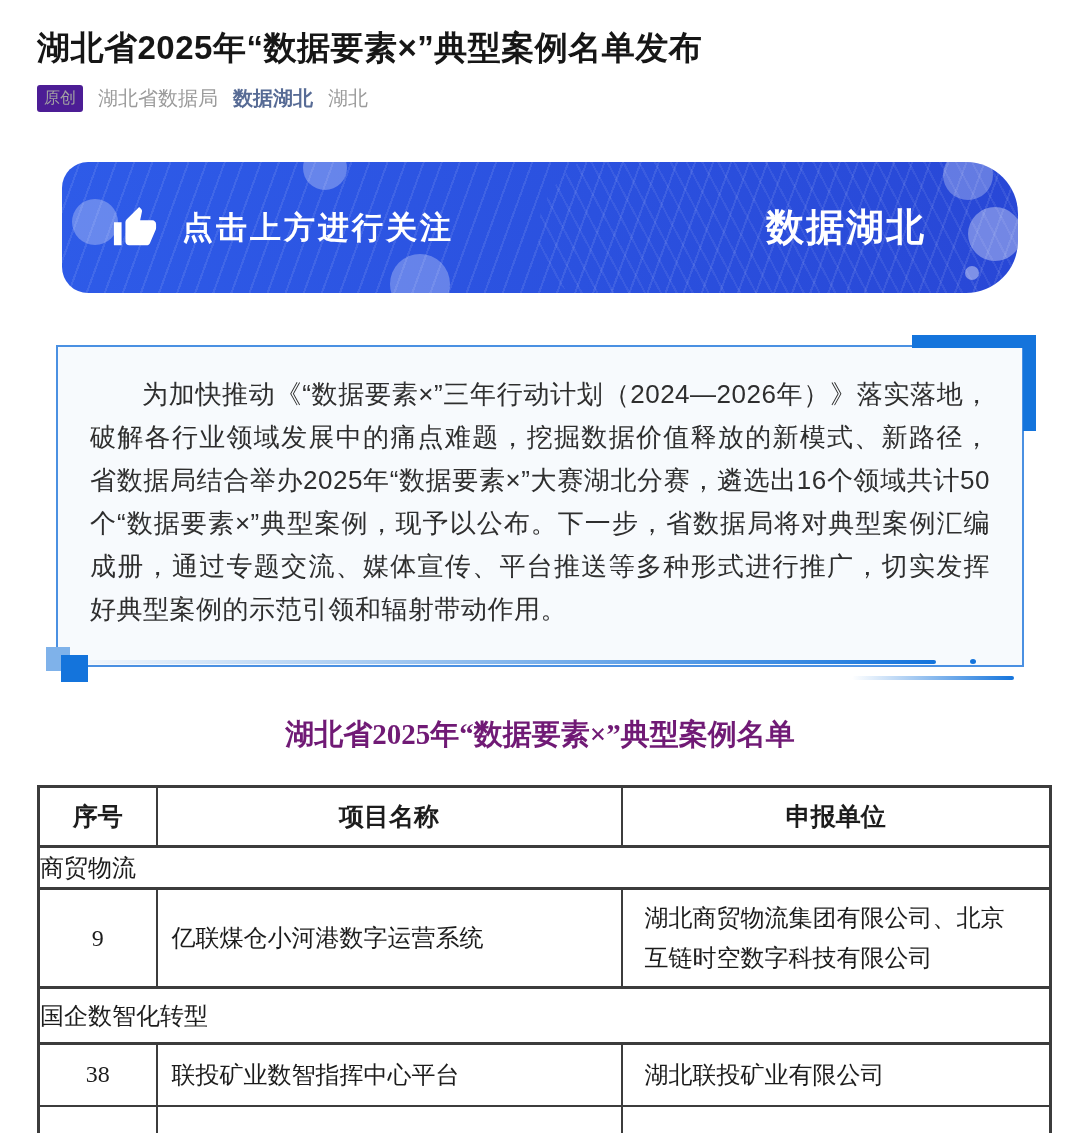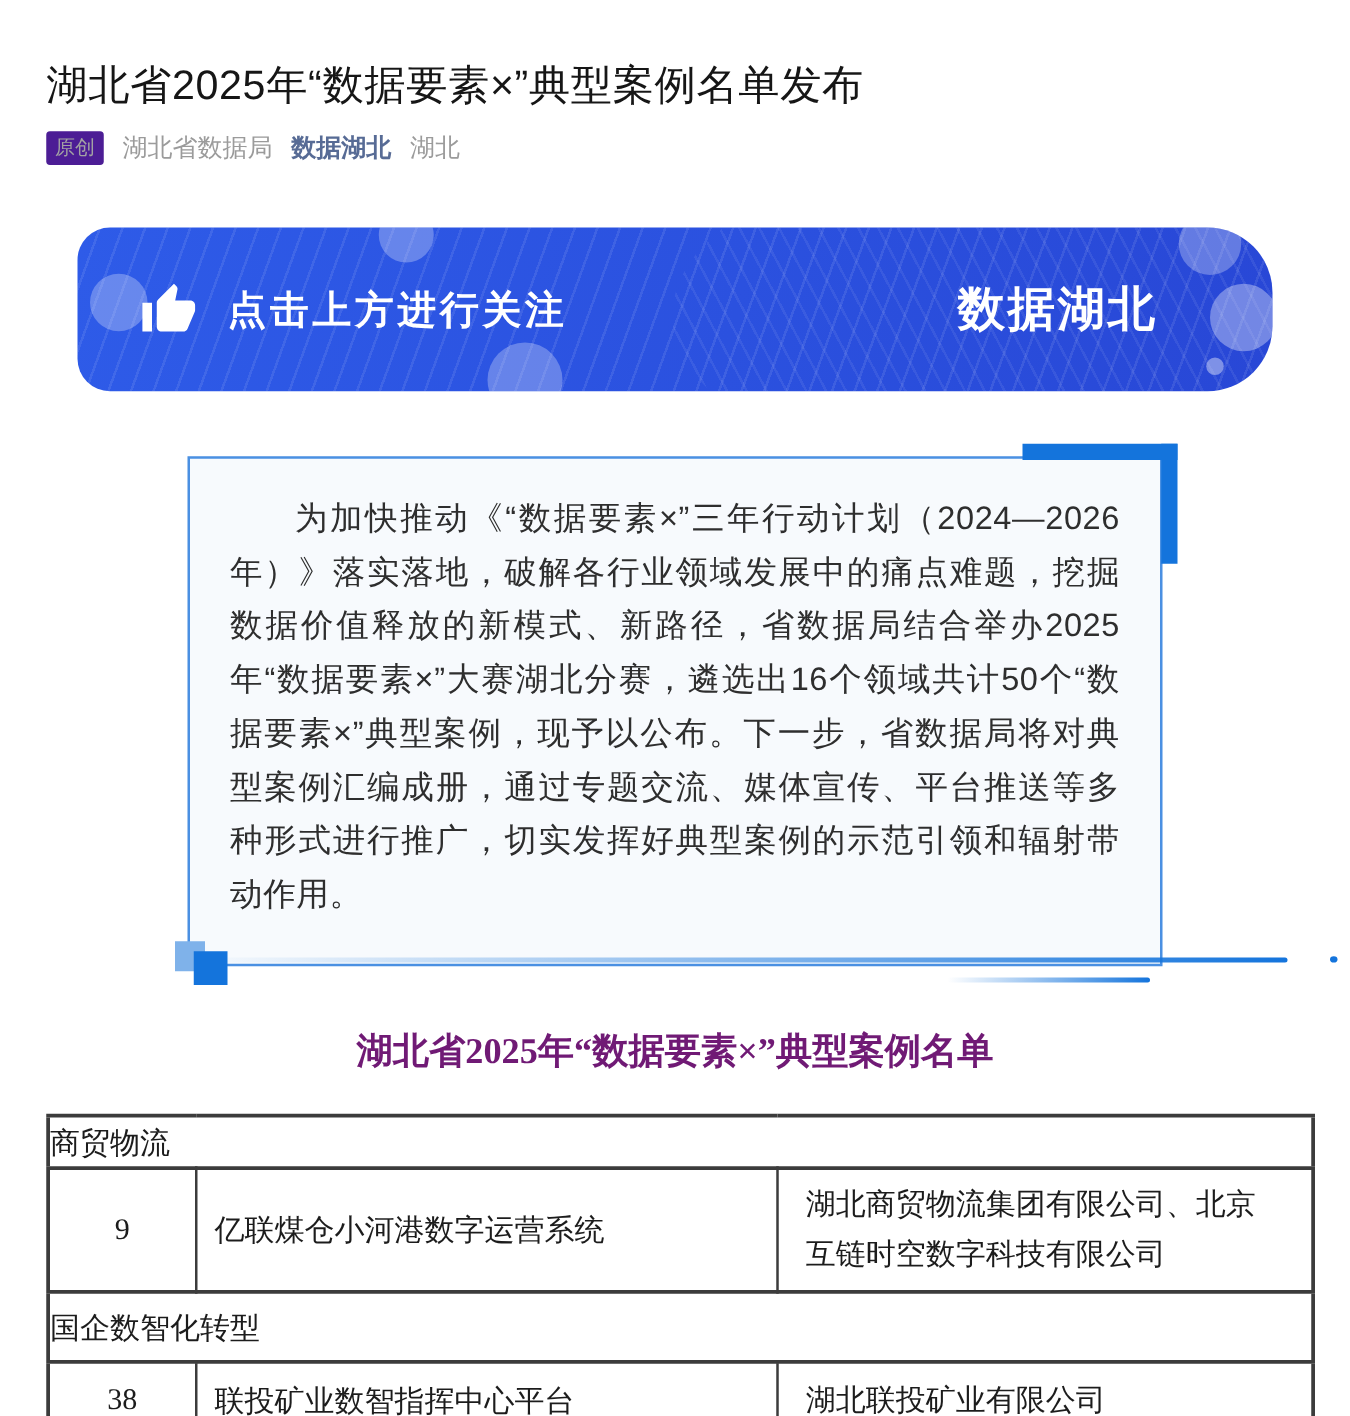--- a/index.html
+++ b/index.html
@@ -1,21 +1,21 @@
 <!DOCTYPE html>
 <html><head>
 <meta charset="utf-8">
 <style>
   * { margin:0; padding:0; box-sizing:border-box; }
   html,body { width:1080px; height:1133px; overflow:hidden; background:#ffffff;
               font-family:"Liberation Sans", sans-serif; }
   .page { padding:26px 37px 0; position:relative; }
 
   
-  .title { font-size:33px; font-weight:400; color:#161616; letter-spacing:0.5px; line-height:44px;margin-top:20px; }
+  .title { font-size:33px; font-weight:700; color:#161616; letter-spacing:0.5px; line-height:44px; }
   .meta { margin-top:15px; display:flex; align-items:center; gap:15px;
           font-size:20px; color:#9b9b9b; }
   .badge { background:#4c1d95; color:#a3a3a3; font-size:16px; padding:3px 7px; border-radius:3px; }
   .account { color:#576b95; font-weight:600; text-decoration:none; cursor:pointer; }
 
   
   .banner { position:relative; margin:50px auto 0; width:956px; height:131px;
             border-radius:26px 52px 52px 26px; overflow:hidden;
             background:linear-gradient(100deg,#2E5BE8 0%, #2B51DF 55%, #2847D6 100%);
             display:flex; align-items:center; cursor:pointer; }
@@ -33,21 +33,21 @@
   .c5 { left:906px; top:45px;  width:54px; height:54px; background:rgba(255,255,255,0.35); }
   .c6 { left:903px; top:104px; width:14px; height:14px; background:rgba(255,255,255,0.4); }
   .thumb { margin-left:50px; width:46px; height:46px; z-index:2; flex:0 0 auto; }
   .thumb svg { width:100%; height:100%; fill:#ffffff; }
   .follow { margin-left:24px; font-size:31px; font-weight:700; color:#ffffff;
             letter-spacing:3px; z-index:2; }
   .brand  { margin-left:auto; margin-right:92px; font-size:38px; font-weight:700;
             color:#ffffff; letter-spacing:2px; z-index:2; }
 
   
-  .notice { position:relative; margin:52px auto 0; width:780px;
+  .notice { position:relative; margin:52px auto 0; width:968px;
             border:2px solid #4A90E2; background:#F7FAFD; padding:26px 32px 34px; }
   .notice p { font-size:26px; line-height:43px; color:#2E2E2E; text-align:justify;
             text-indent:2em; letter-spacing:0.5px; }
   .corner-h { position:absolute; top:-12px; right:-14px; width:124px; height:13px; background:#1474DC; }
   .corner-v { position:absolute; top:-12px; right:-14px; width:13px;  height:96px; background:#1474DC; }
   .sq-light { position:absolute; left:-12px; bottom:-6px;  width:24px; height:24px; background:#7FB2EA; }
   .sq-dark  { position:absolute; left:3px;   bottom:-17px; width:27px; height:27px; background:#1474DC; }
   .line-in  { position:absolute; left:6px; bottom:1px; width:872px; height:4px; border-radius:2px;
             background:linear-gradient(90deg, rgba(20,116,220,0) 0%, rgba(20,116,220,0.55) 55%, #1474DC 100%); }
   .line-dot { position:absolute; left:912px; bottom:1px; width:6px; height:5px;
@@ -119,20 +119,25 @@
 
   <h2 class="table-title">湖北省2025年“数据要素×”典型案例名单</h2>
 
   <table class="cases">
     <colgroup>
       <col style="width:118px">
         <col style="width:465px">
         <col style="width:429px">
     </colgroup>
     <tbody>
+      <tr class="head">
+        <th>序号</th>
+        <th>项目名称</th>
+        <th>申报单位</th>
+      </tr>
       <tr class="section">
         <td colspan="3">商贸物流</td>
       </tr>
       <tr class="data row-1 serif-cells">
         <td class="c-no">9</td>
         <td class="c-proj">亿联煤仓小河港数字运营系统</td>
         <td class="c-unit">湖北商贸物流集团有限公司、北京互链时空数字科技有限公司</td>
       </tr>
       <tr class="section tall">
         <td colspan="3">国企数智化转型</td>

